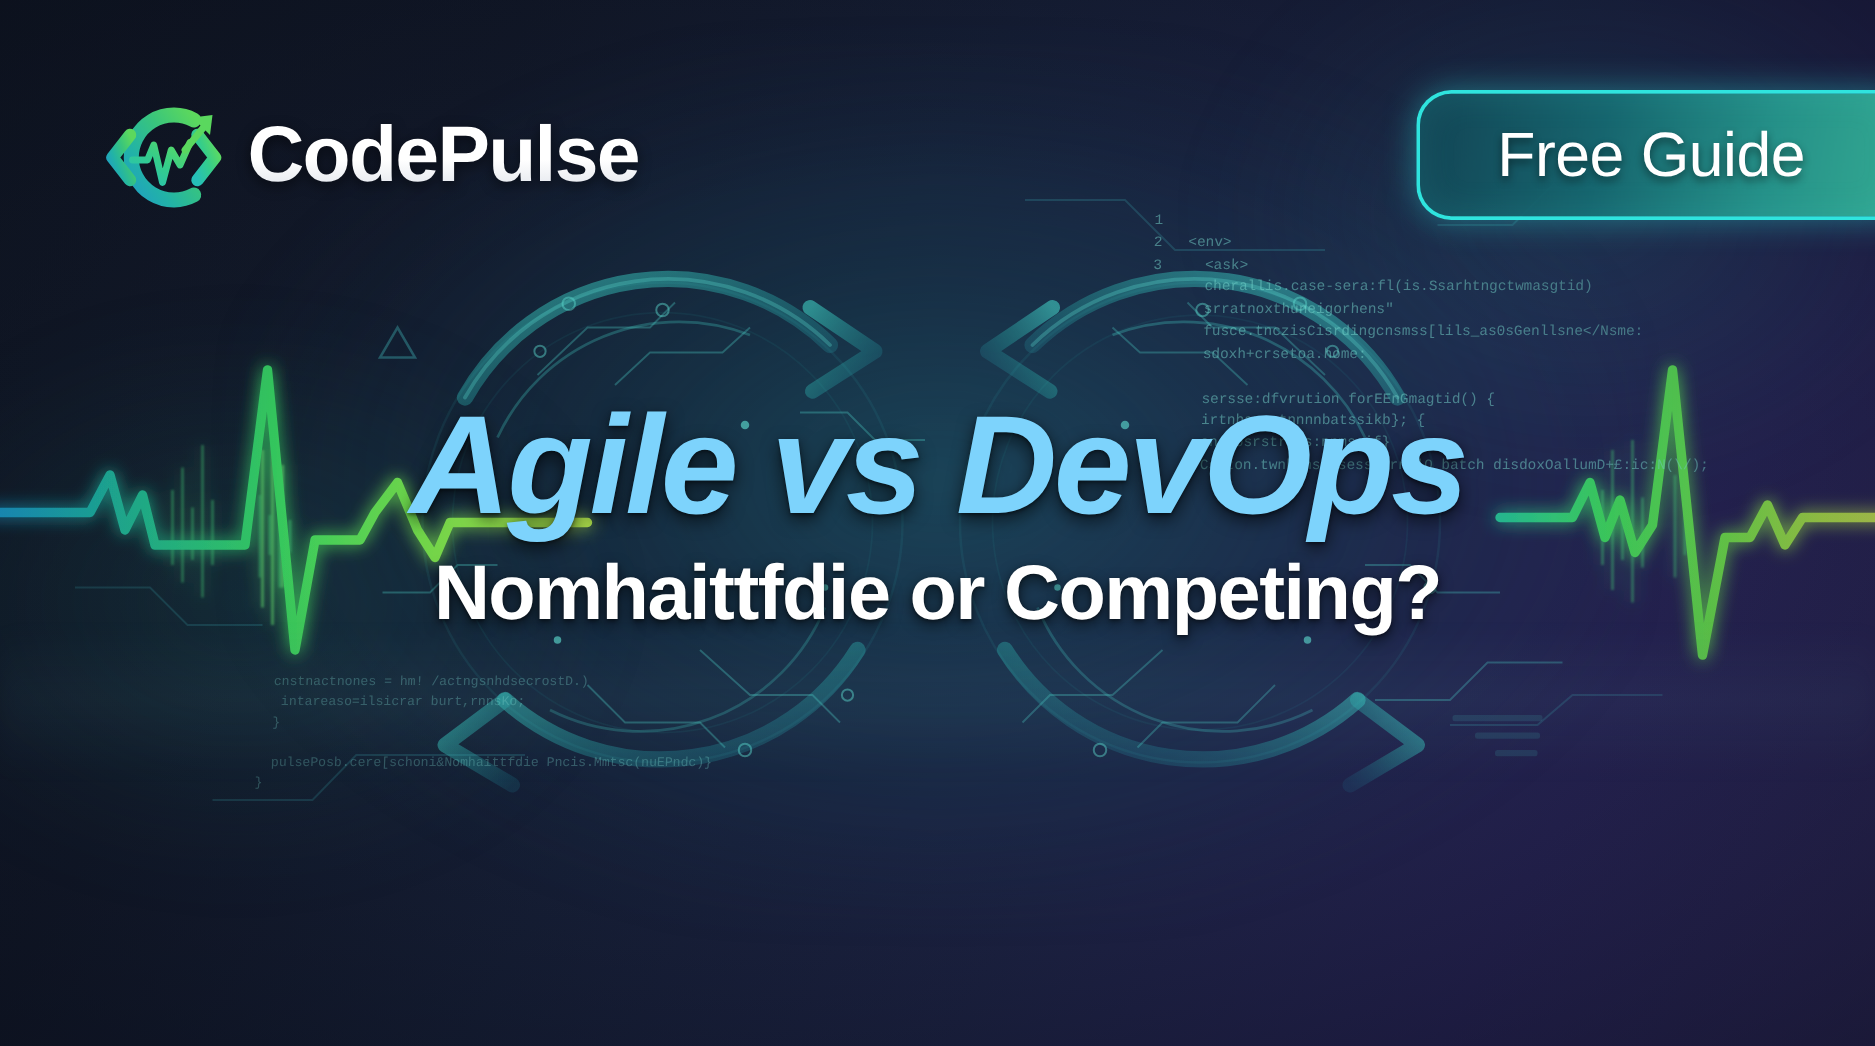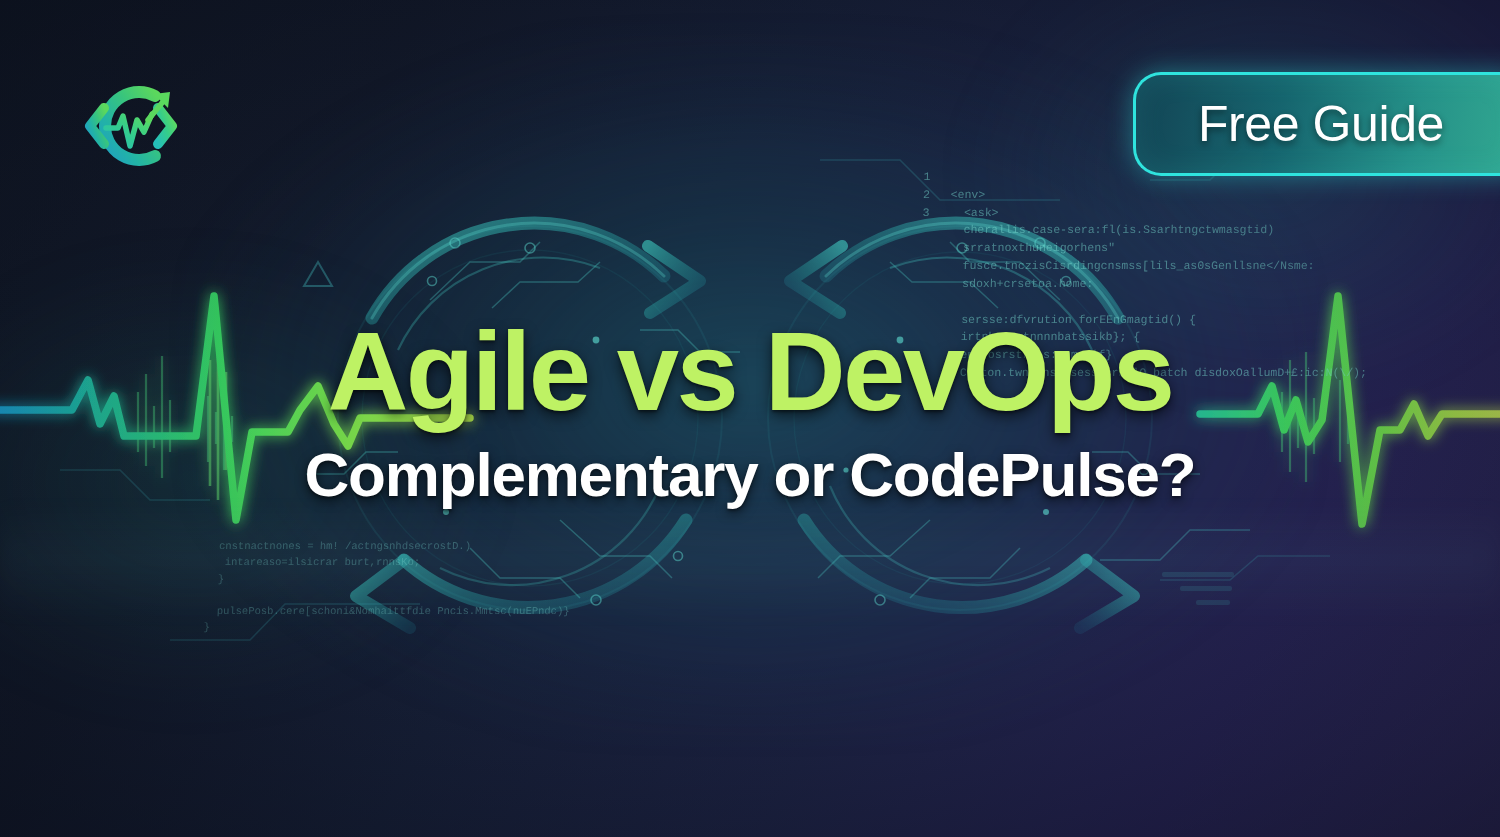--- a/index.html
+++ b/index.html
@@ -162,27 +162,28 @@
   .headline {
     position: absolute;
     left: 0; right: 0;
     top: 316px;
     text-align: center;
     pointer-events: none;
   }
   .headline-title {
     font-size: 112px;
     font-weight: bold;
-    color: #bef264;
+    color: #7dd3fc;
     letter-spacing: -2.6px;
     line-height: 1.0;
     text-shadow:
        0 5px 14px rgba(0,0,0,0.62),
        0 2px 3px rgba(0,0,0,0.45);
     margin: 0;
+    font-style: italic;
   }
   .headline-subtitle {
     margin: 16px 0 0 0;
     font-size: 62px;
     font-weight: bold;
     color: #ffffff;
     letter-spacing: -1.2px;
     line-height: 1.0;
     text-shadow:
        0 4px 11px rgba(0,0,0,0.60),
@@ -418,24 +419,25 @@
 
       <path d="M26 34 L12 52 L26 70" fill="none" stroke="url(#mgA)" stroke-width="10" stroke-linecap="round" stroke-linejoin="round"></path>
 
       <path d="M80 34 L94 52 L80 70" fill="none" stroke="url(#mgB)" stroke-width="10" stroke-linecap="round" stroke-linejoin="round"></path>
 
       <path d="M28 54 L40 54 L45 42 L52 72 L59 46 L66 58 L74 40" fill="none" stroke="url(#mgB)" stroke-width="5.5" stroke-linejoin="round" stroke-linecap="round"></path>
 
       <path d="M70 46 L88 24" fill="none" stroke="#5ad85e" stroke-width="5.5" stroke-linecap="round"></path>
       <path d="M76 20 L92 18 L90 34 Z" fill="#5ad85e"></path>
     </svg>
+    <span class="logo-text">CodePulse</span>
   </div>
 
   <div class="badge">
     <span class="badge-label">Free Guide</span>
   </div>
 
   <div class="headline">
     <h1 class="headline-title">Agile vs DevOps</h1>
-    <p class="headline-subtitle">Complementary or CodePulse?</p>
+    <p class="headline-subtitle">Nomhaittfdie or Competing?</p>
   </div>
 
 </div>
 
 </body></html>

